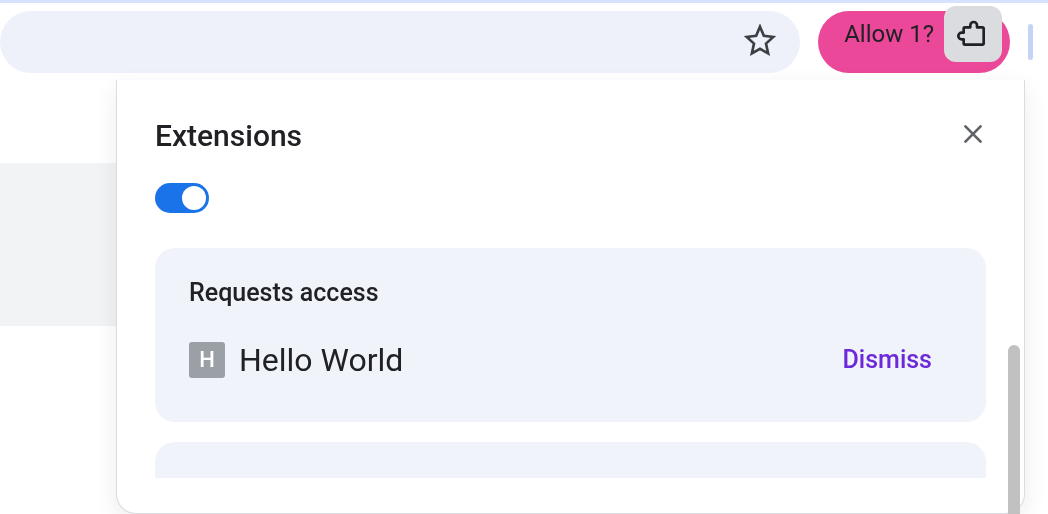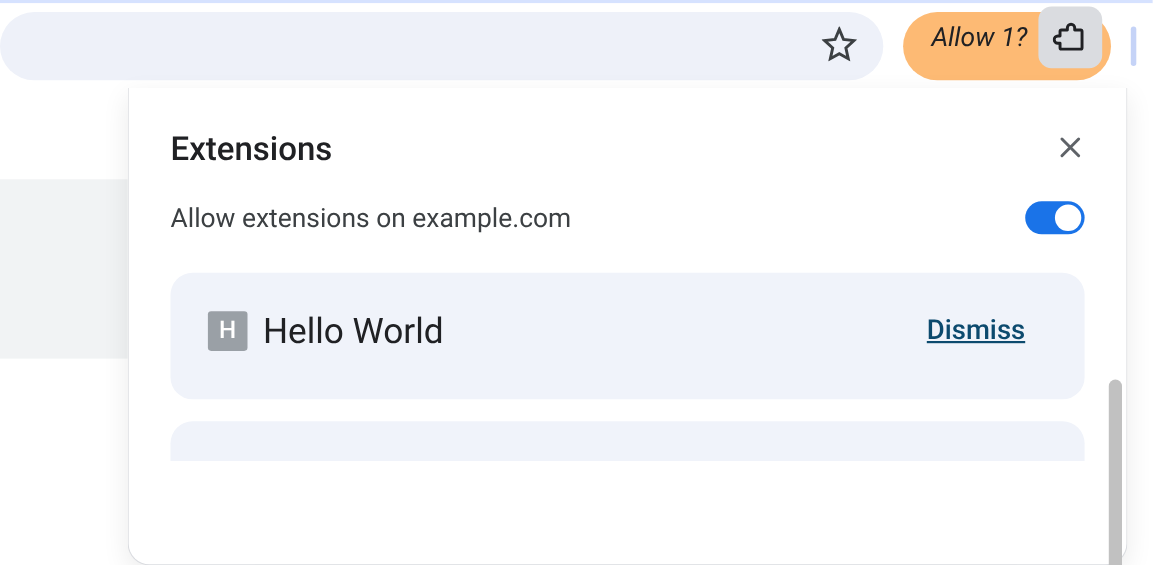--- a/index.html
+++ b/index.html
@@ -37,29 +37,28 @@
       align-items: center;
       justify-content: flex-end;
       padding-right: 24px;
       margin-right: 6px;
     }
     .star-icon {
       color: #3c4043;
     }
     .allow-chip {
       height: 62px;
-      background: #fdba74;
+      background: #ec4899;
       border-radius: 31px;
       display: flex;
       align-items: center;
       padding: 0 8px 16px 26px;
       gap: 10px;
       font-size: 24px;
       color: #202124;
-      font-style: italic;
     }
     .ext-icon-wrap {
       width: 58px;
       height: 56px;
       background: #dadce0;
       border-radius: 12px;
       display: flex;
       align-items: center;
       justify-content: center;
     }
@@ -166,25 +165,24 @@
       font-weight: 500;
       border-radius: 3px;
     }
     .ext-name {
       font-size: 32px;
       color: #202124;
       flex: 1;
     }
     .link-btn {
       font-size: 25px;
-      color: #0c4a6e;
+      color: #6d28d9;
       font-weight: 500;
       cursor: pointer;
       padding: 8px 20px;
-      text-decoration: underline;
     }
     .card2 {
       background: #f0f3fa;
       border-radius: 20px 20px 0 0;
       height: 36px;
     }
     .scrollbar {
       position: absolute;
       right: 4px;
       top: 265px;
@@ -225,27 +223,27 @@
   <div class="popup-header">
     <div class="popup-title">Extensions</div>
     <div class="close-btn">
       <svg width="26" height="26" viewBox="0 0 24 24" fill="none" stroke="currentColor" stroke-width="2.5" stroke-linecap="round">
         <path d="M5 5l14 14M19 5L5 19"></path>
       </svg>
     </div>
   </div>
 
   <div class="allow-row">
-    <div class="allow-text">Allow extensions on example.com</div>
     <div class="toggle">
       <div class="toggle-knob"></div>
     </div>
   </div>
 
   <div class="card">
+    <div class="card-title">Requests access</div>
     <div class="ext-row">
       <div class="ext-letter">H</div>
       <div class="ext-name">Hello World</div>
       <div class="link-btn">Dismiss</div>
     </div>
   </div>
 
   <div class="card2"></div>
 
   <div class="scrollbar"></div>

